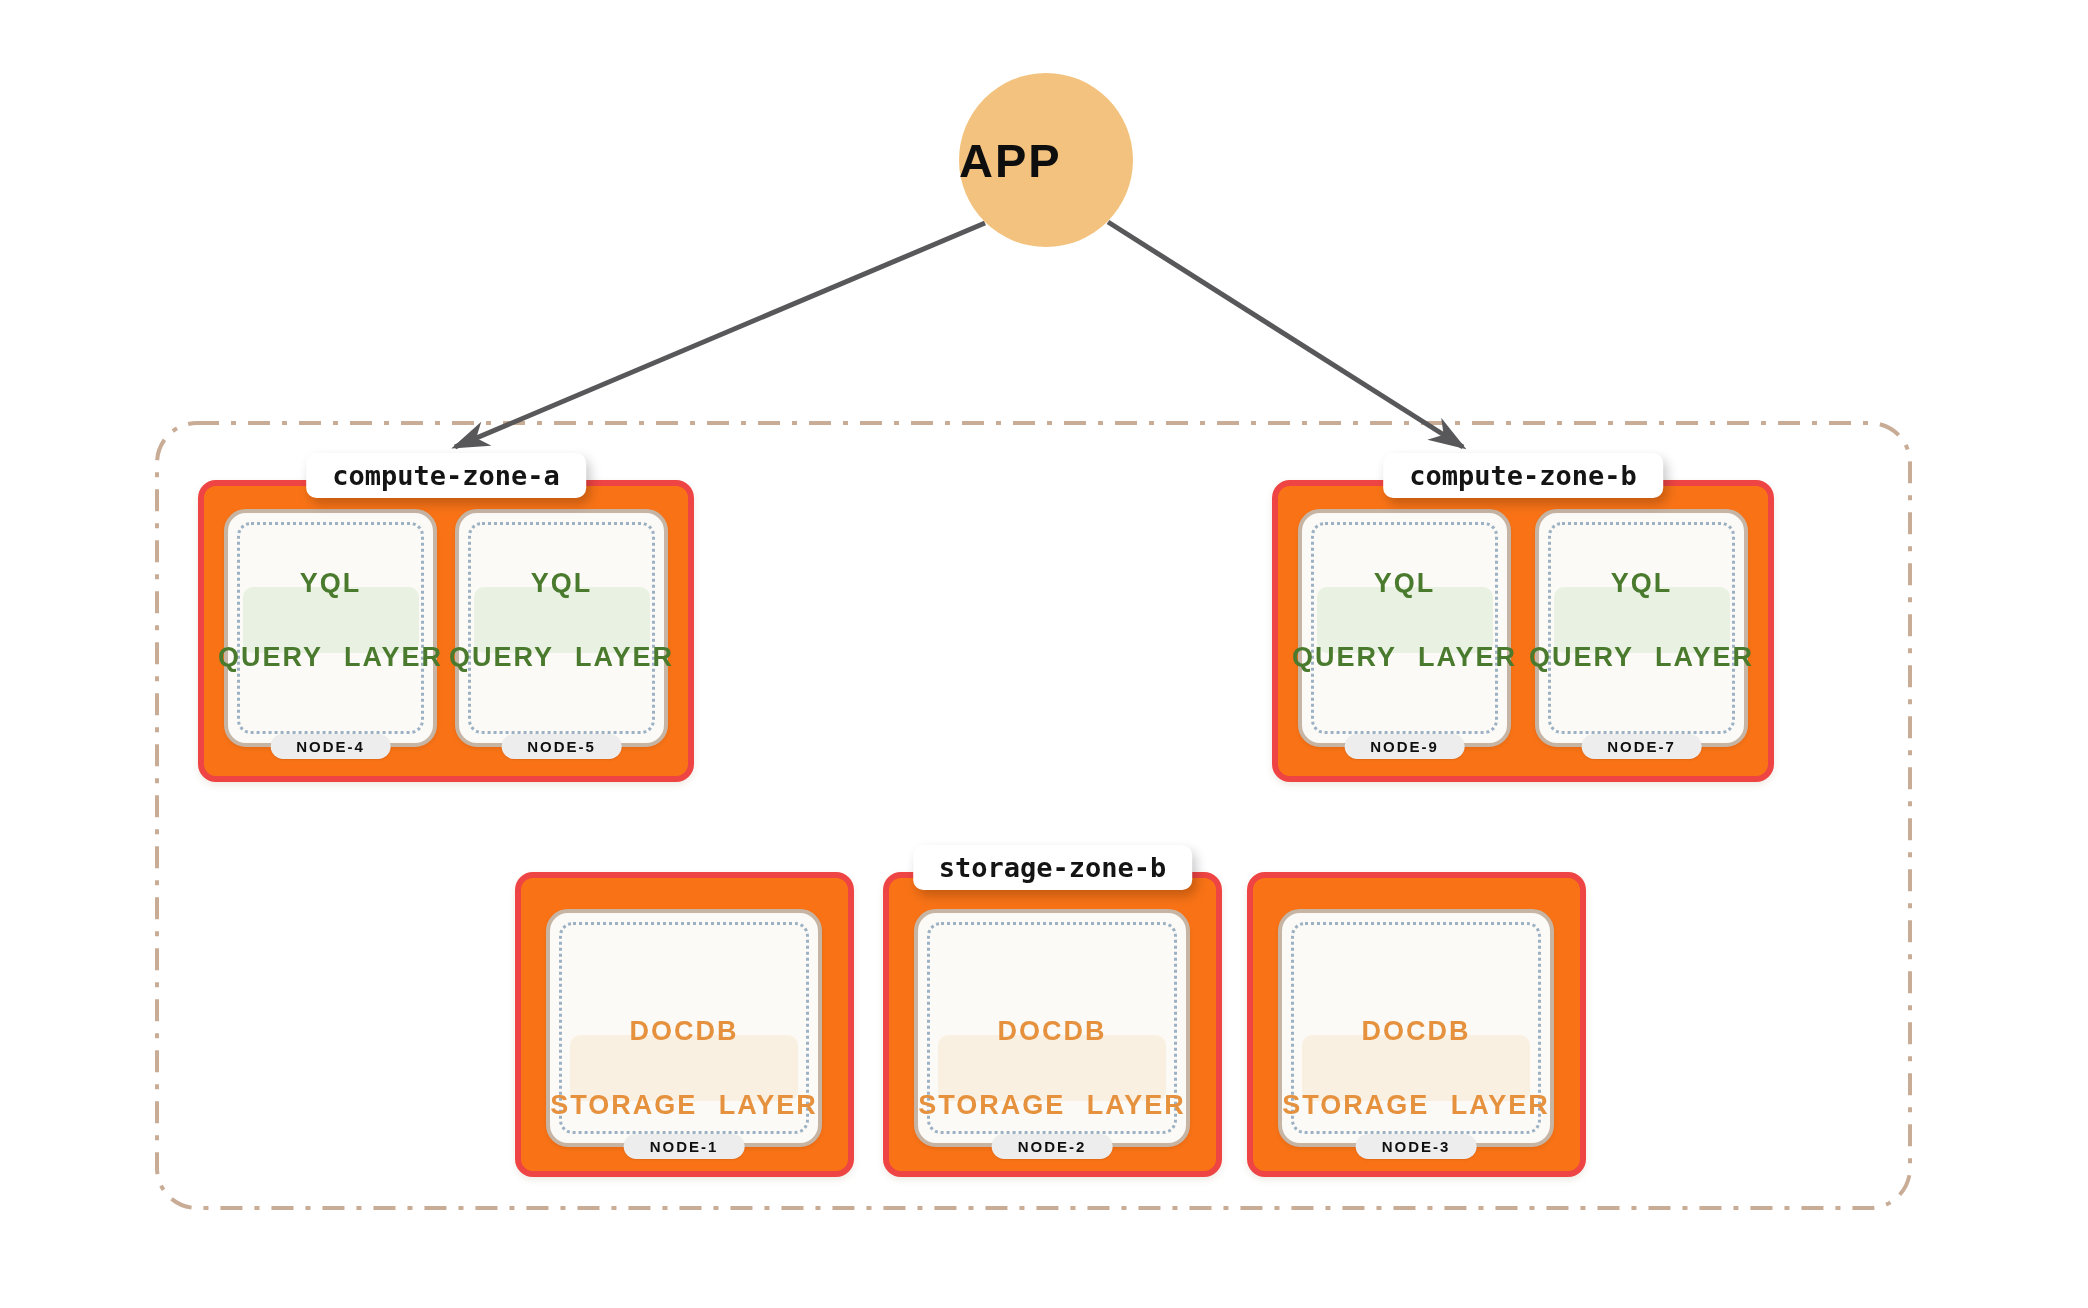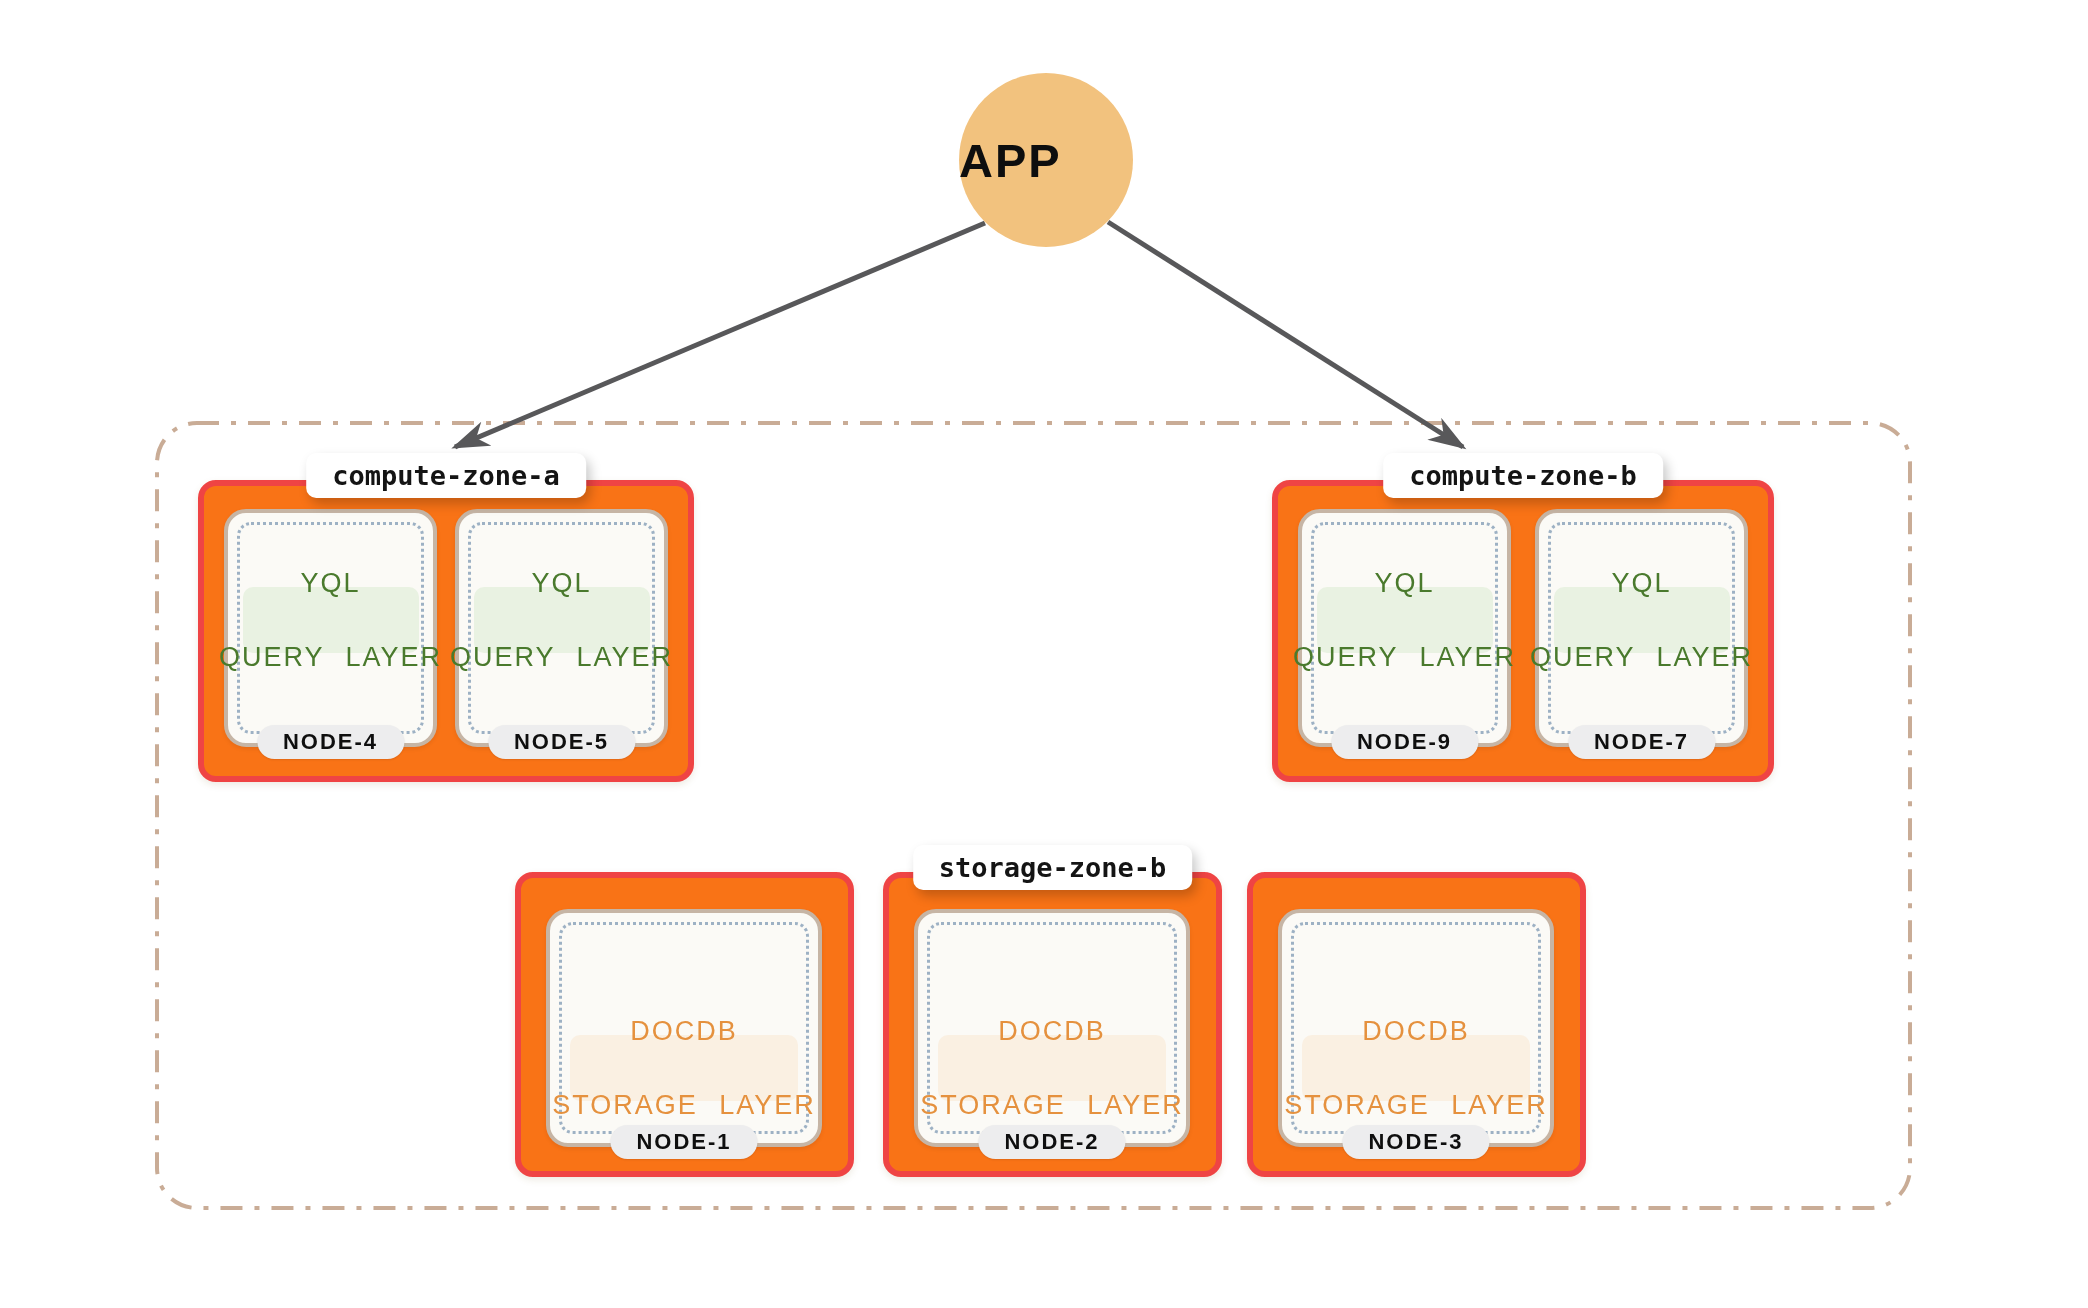--- a/index.html
+++ b/index.html
@@ -30,29 +30,29 @@
   .node {
     position:absolute; background:#fbfaf6; border:4px solid #c6b5a5;
     border-radius:22px; box-shadow:0 2px 4px rgba(0,0,0,0.08);
   }
   .node-dots {
     position:absolute; inset:9px; border:3px dotted #9db1c4; border-radius:14px;
   }
   .layer-chip {
     position:absolute; left:50%; transform:translateX(-50%);
     display:flex; flex-direction:column; align-items:center; justify-content:center;
-    border-radius:10px; text-align:center; font-weight:normal; font-size:27px;
+    border-radius:10px; text-align:center; font-weight:bold; font-size:27px;
     line-height:34px; letter-spacing:2px; word-spacing:12px; white-space:nowrap; z-index:1;gap:40px;
   }
   .layer-chip.yql   { background:#e9f2e2; color:#4a7a2d; top:74px;  width:176px; height:66px; }
   .layer-chip.docdb { background:#faf0e2; color:#e5913e; top:122px; width:228px; height:66px; }
   .node-id {
     position:absolute; bottom:-16px; left:50%; transform:translateX(-50%);
     background:#ededee; border-radius:999px; padding:4px 26px;
-    font-weight:bold; font-size:22px; letter-spacing:2px; color:#0f0f0f;
+    font-weight:bold; font-size:15px; letter-spacing:2px; color:#0f0f0f;
     white-space:nowrap; z-index:2; box-shadow:0 1px 2px rgba(0,0,0,0.10);
   }
 
   
   .zone.compute-a { left:198px;  top:480px; width:484px; height:290px; }
   .zone.compute-b { left:1228px; top:480px; width:490px; height:290px;margin-left:44px; }
   .zone.storage-a { left:515px;  top:872px; width:327px; height:293px; }
   .zone.storage-b { left:883px;  top:872px; width:327px; height:293px; }
   .zone.storage-c { left:1247px; top:872px; width:327px; height:293px; }
 

